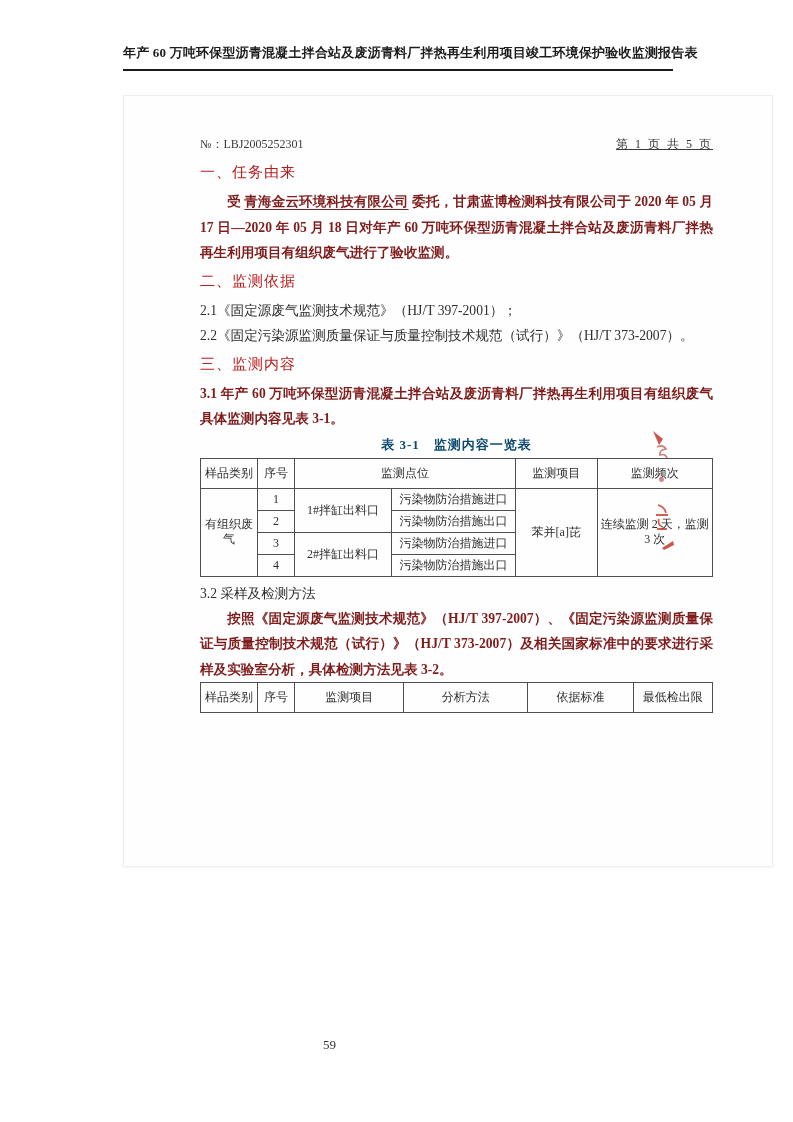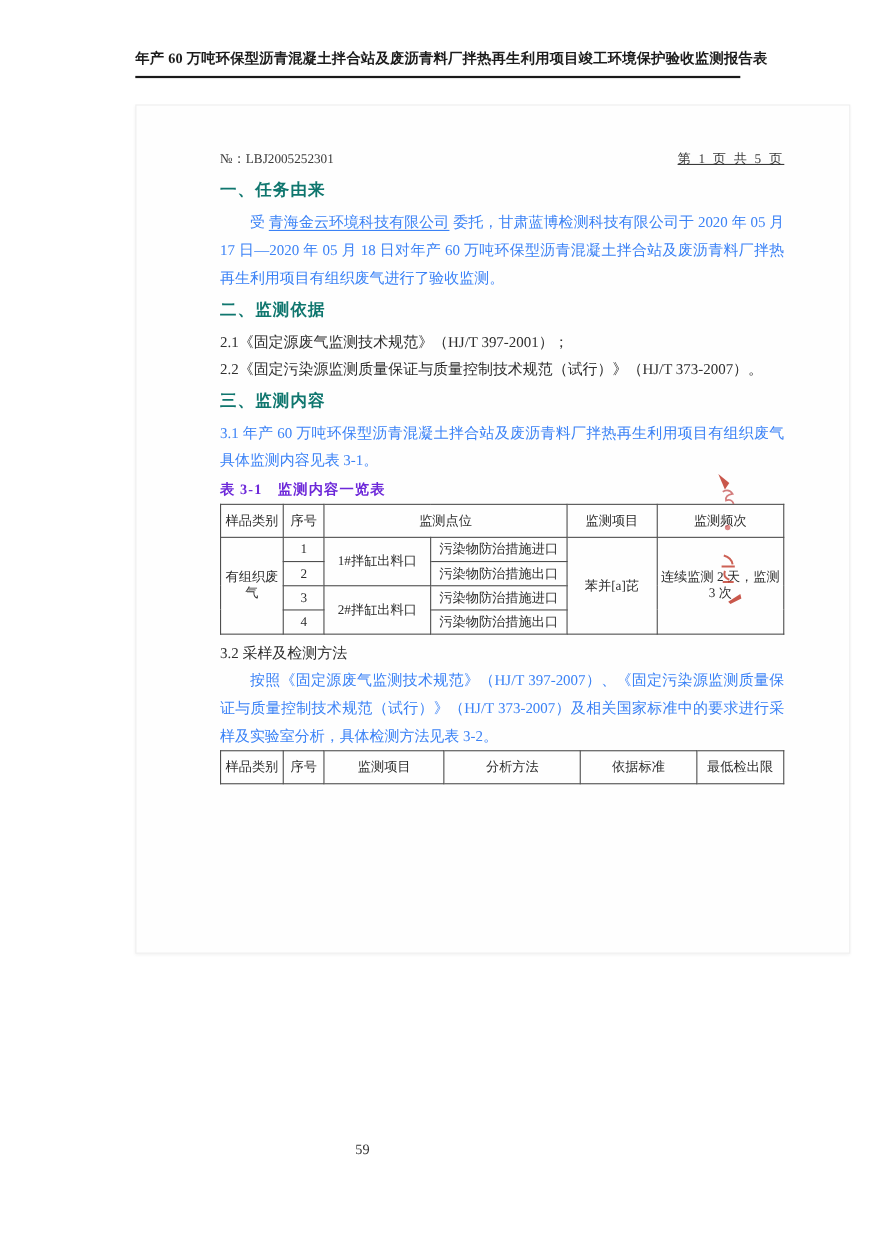--- a/index.html
+++ b/index.html
@@ -37,34 +37,35 @@
   }
   .page-content { padding: 40px 59px 0 76px; }
 
   .meta-row {
     display: flex; justify-content: space-between; align-items: baseline;
     font-size: 12px; color: #3a3a3a; margin-bottom: 10px;
   }
   .meta-row .right { letter-spacing: 2px; text-decoration: underline; }
 
   h2.sec {
-    font-size: 15px; font-weight: bold; color: #0f766e;
+    font-size: 15px; font-weight: normal; color: #b91c1c;
     margin: 6px 0 7px 0; letter-spacing: 1px;
   }
   p.body-para {
     font-size: 13.6px; line-height: 25.5px; text-align: justify;
-    color: #3b82f6;
+    color: #7f1d1d;
+    font-weight: bold;
   }
   p.indent { text-indent: 2em; }
   .uline { text-decoration: underline; text-underline-offset: 3px; }
   .dep-item { font-size: 13.6px; line-height: 25.5px; color: #2e2e2e; }
 
   .tbl-caption {
-    font-size: 13px; font-weight: bold;
-    color: #6d28d9; margin: 4px 0 4px 0; letter-spacing: 1px;
+    text-align: center; font-size: 13px; font-weight: bold;
+    color: #0c4a6e; margin: 4px 0 4px 0; letter-spacing: 1px;
   }
 
   table.doc-table {
     width: 100%; border-collapse: collapse; table-layout: fixed;
     font-size: 12px; color: #2e2e2e; margin-bottom: 5px;
   }
   table.doc-table th, table.doc-table td {
     border: 1px solid #4f4f4f;
     text-align: center; vertical-align: middle;
     padding: 2px 1px;

